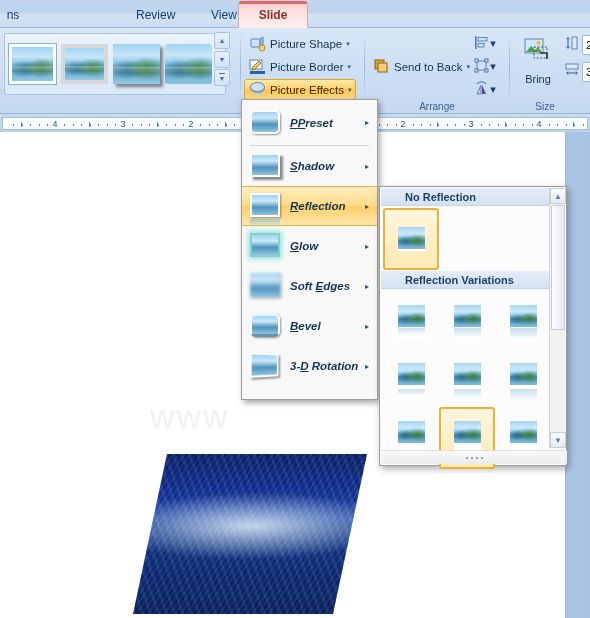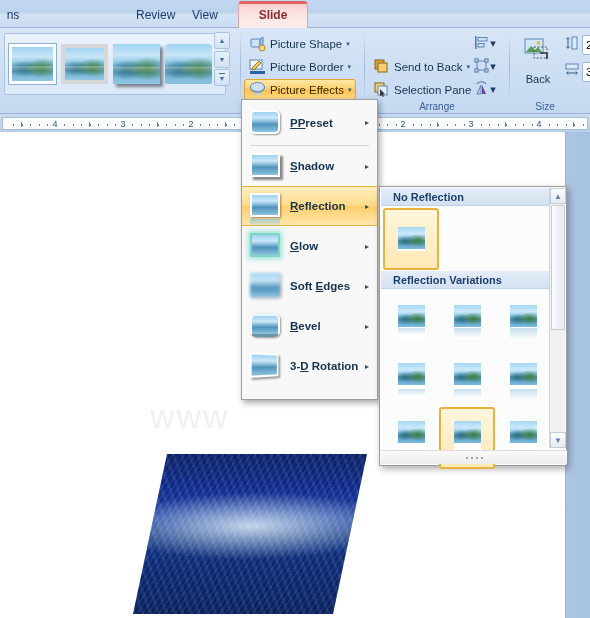--- a/index.html
+++ b/index.html
@@ -158,21 +158,21 @@
   #menu{
     position:absolute; left:241px; top:99px; width:137px; height:301px;
     background:#f8f8f8; border:1px solid #a0a0a0;
     box-shadow:2px 3px 6px rgba(0,0,0,.35);
   }
   .mitem{
     position:relative; height:40px; display:flex; align-items:center;
     padding-left:8px; cursor:default;
   }
   .mitem .mico{ width:32px; height:26px; flex:0 0 32px; position:relative; margin-right:8px;}
-  .mitem .mlabel{ font-size:11.5px; font-weight:bold; color:#16334f; }
+  .mitem .mlabel{ font-size:11.5px; font-weight:bold; color:#16334f;font-style:italic; }
   .mitem .marrow{ position:absolute; right:8px; font-size:8px; color:#2a4a72; }
   .mitem.hot{
     background:linear-gradient(to bottom,#ffeec0 0%,#ffdb8a 48%,#ffcf6a 52%,#ffe7ae 100%);
     border:1px solid #e6b33b; border-left:none; border-right:none;
   }
   .msep{ height:1px; background:#d5d5d5; margin:0 8px; }
   .tmb{
     position:absolute; left:0; top:0; width:30px; height:24px;
     border:2px solid #fff; box-shadow:1px 1px 2px rgba(0,0,0,.4);
   }
@@ -180,21 +180,21 @@
   #submenu{
     position:absolute; left:379px; top:186px; width:188px; height:280px;
     background:#fcfcfc; border:1px solid #9a9a9a;
     box-shadow:2px 3px 7px rgba(0,0,0,.32);
   }
   .ghead{
     position:absolute; left:1px; width:168px; height:18px;
     background:linear-gradient(to bottom,#e4edf8,#d3e1f1);
     border-bottom:1px solid #c3d4e8;
     font-size:11px; font-weight:bold; color:#1c3f6b;
-    display:flex; align-items:center; padding-left:12px;
+    display:flex; align-items:center; padding-left:24px;
   }
   .gcell{
     position:absolute; width:56px; height:62px;
     display:flex; align-items:center; justify-content:center;
   }
   .gcell.sel{
     background:linear-gradient(to bottom,#fff6dd,#ffe9b4);
     border:2px solid #e8b23c; border-radius:3px;
   }
   .gthumb{
@@ -238,21 +238,21 @@
 </head>
 <body>
 
 <div id="tabstrip">
   <div class="tab" style="left:-6px;width:38px;">
     <span>ns</span>
     </div>
   <div class="tab" style="left:126px;">
     <span>Review</span>
     </div>
-  <div class="tab" style="left:182px;">
+  <div class="tab" style="left:201px;">
     <span>View</span>
     </div>
   <div class="tab active" style="left:238px;width:70px;">
     <span>Slide</span>
     </div>
 </div>
 
 <div id="ribbon">
 
   <div class="group" style="left:0;width:240px;">
@@ -320,29 +320,20 @@
 
   <div class="group" style="left:365px;width:144px;">
     <div class="rbtn" style="left:3px;top:28px;">
       <span class="ic">
         <svg width="17" height="17" viewBox="0 0 17 17">
             <rect x="2" y="2" width="9" height="9" fill="#d8a43c" stroke="#8a6512"></rect>
             <rect x="5" y="5" width="9" height="9" fill="#f6cf74" stroke="#8a6512"></rect>
           </svg></span>
       <span>Send to Back</span>
       <span class="car">▾</span>
-    </div>
-    <div class="rbtn" style="left:3px;top:51px;">
-      <span class="ic">
-        <svg width="17" height="17" viewBox="0 0 17 17">
-            <rect x="2" y="2" width="9" height="9" fill="#f6cf74" stroke="#8a6512"></rect>
-            <rect x="5" y="5" width="9" height="9" fill="#e6f0fa" stroke="#5d86b5"></rect>
-            <path d="M7 8l5 5-2 .4.9 2-1.2.5-.9-2-1.8 1.3z" fill="#3a3a3a"></path>
-          </svg></span>
-      <span>Selection Pane</span>
     </div>
     <div class="mini" style="left:108px;top:5px;">
       <span>
         <svg width="15" height="15" viewBox="0 0 15 15">
             <rect x="1" y="1" width="1.6" height="13" fill="#5c7ea8"></rect>
             <rect x="4" y="2.5" width="9" height="3.5" fill="#cfe2f5" stroke="#5d86b5"></rect>
             <rect x="4" y="8.5" width="6" height="3.5" fill="#cfe2f5" stroke="#5d86b5"></rect>
           </svg></span>
       <span class="car">▾</span>
     </div>
@@ -373,21 +364,21 @@
   <div class="group" style="left:510px;width:80px;">
     <div class="crop-btn">
       <span>
         <svg width="30" height="28" viewBox="0 0 30 28">
             <rect x="2" y="2" width="18" height="14" fill="#cfe6f8" stroke="#5d86b5"></rect>
             <path d="M3 15l5-6 4 4 3-3 4 5z" fill="#5b9b4e"></path>
             <circle cx="15.5" cy="6" r="2" fill="#f3b73f"></circle>
             <rect x="11" y="10" width="13" height="11" fill="none" stroke="#555" stroke-dasharray="2 1.6"></rect>
             <path d="M17 16h7v6" fill="none" stroke="#333" stroke-width="1.6"></path>
           </svg></span>
-      <span class="crop-label">Back</span>
+      <span class="crop-label">Bring</span>
     </div>
     <div class="sizeicon" style="left:54px;top:7px;">
       <svg width="16" height="16" viewBox="0 0 16 16">
           <rect x="8" y="2" width="5" height="12" fill="#dbe9f8" stroke="#5d86b5"></rect>
           <path d="M4 3v10M2.5 4.3L4 2.6l1.5 1.7M2.5 11.7L4 13.4l1.5-1.7" fill="none" stroke="#2f5c8f" stroke-width="1"></path>
         </svg></div>
     <div class="sizefield" style="left:72px;top:7px;">
       <span>2.6</span>
       </div>
     <div class="sizeicon" style="left:54px;top:34px;">

